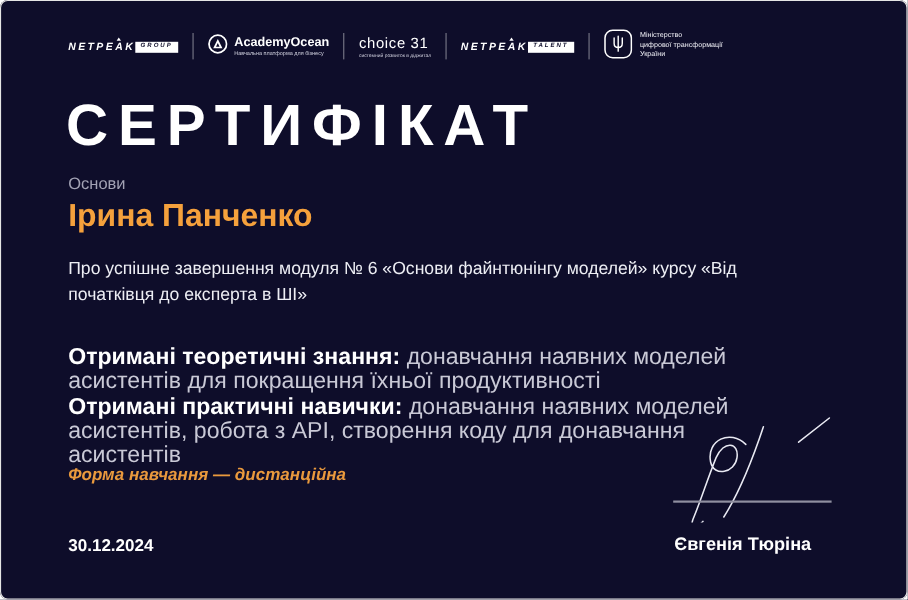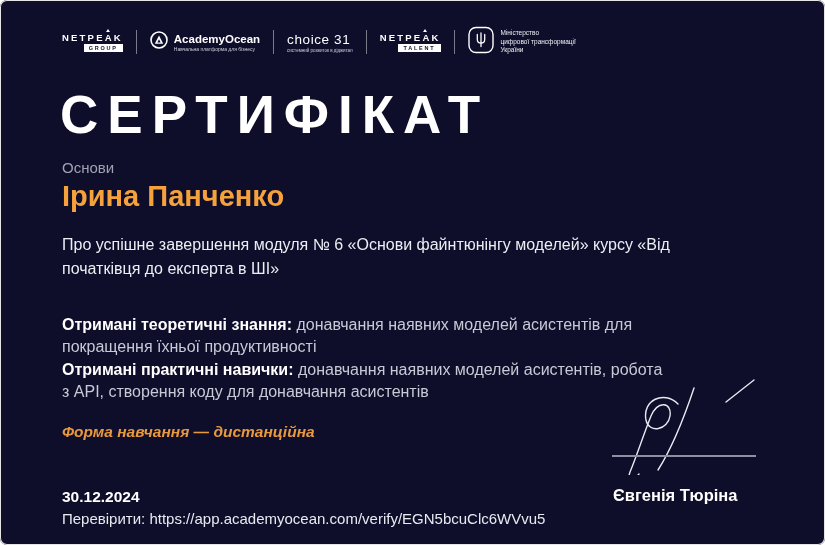--- a/index.html
+++ b/index.html
@@ -9,39 +9,39 @@
     background:#0E0D2A;
     border-radius:7px;
     overflow:hidden;
     font-family:"Liberation Sans", sans-serif;
     color:#fff;
     box-shadow:0 0 0 1px #e5e5e5 inset;
   }
   
   .logos{position:absolute;left:62px;top:23px;display:flex;align-items:center;gap:13px;height:38px;}
   .sep{width:1px;height:24px;background:rgba(255,255,255,.45);}
-  .np{display:flex;flex-direction:column;}
+  .np{display:flex;flex-direction:row;font-style:italic;}
   .np-word{font-size:9.5px;font-weight:700;letter-spacing:2.2px;color:#fff;white-space:nowrap;position:relative;}
   .np-a{position:relative;}
   .np-a::before{content:"";position:absolute;left:1px;top:-3px;border-left:2.5px solid transparent;border-right:2.5px solid transparent;border-bottom:3px solid #fff;}
   .np-badge{background:#fff;color:#12112E;font-size:5.5px;font-weight:700;letter-spacing:1.8px;padding:1.5px 5px 1px;width:max-content;margin:1px 0 0 auto;}
   .ao{display:flex;align-items:center;gap:6px;}
   .ao-name{font-size:11.5px;font-weight:800;color:#fff;white-space:nowrap;}
   .ao-tag{font-size:5px;color:#cfcfdd;margin-top:1px;white-space:nowrap;}
   .ch-name{font-size:13.5px;font-weight:400;color:#fff;letter-spacing:.6px;white-space:nowrap;}
   .ch-tag{font-size:4.5px;color:#cfcfdd;margin-top:1px;white-space:nowrap;}
   .min{display:flex;align-items:center;gap:7px;}
   .min-lines{display:flex;flex-direction:column;font-size:6.5px;line-height:8.5px;color:#f0f0f6;}
   
   .title{position:absolute;left:60px;top:84px;margin:0;font-size:53px;font-weight:600;letter-spacing:9px;color:#fff;white-space:nowrap;}
   .receives{position:absolute;left:62px;top:159px;font-size:15px;color:#A2A2B4;}
   .name{position:absolute;left:62px;top:180px;font-size:29px;font-weight:700;color:#F5A13C;}
   
   .course{position:absolute;left:62px;top:233px;width:645px;margin:0;font-size:16px;line-height:24px;color:#EDEEF4;}
-  .block{position:absolute;left:62px;width:610px;margin:0;font-size:16px;line-height:22px;color:#C9C9D6;}
+  .block{position:absolute;left:62px;width:610px;margin:0;font-size:21px;line-height:22px;color:#C9C9D6;}
   .block b{color:#fff;font-weight:700;}
   .block.k{top:314px;}
   .block.s{top:359px;}
   .orange{position:absolute;left:62px;top:419px;font-size:15.5px;font-weight:700;line-height:26px;color:#E9993D;font-style:italic;}
   
   .date{position:absolute;left:62px;top:488px;font-size:15.5px;font-weight:700;color:#fff;}
   .verify{position:absolute;left:62px;top:510px;font-size:15px;color:#E9EAF0;white-space:nowrap;}
   
   .sig-svg{position:absolute;left:598px;top:370px;}
   .sig-line{position:absolute;left:612px;top:455px;width:144px;height:1.5px;background:#8F8FA0;}
@@ -112,24 +112,20 @@
   <p class="block s">
     <b>Отримані практичні навички:</b>
     <span>донавчання наявних моделей асистентів, робота з API, створення коду для донавчання асистентів</span>
   </p>
 
   <div class="orange">
     <div>Форма навчання — дистанційна</div>
   </div>
 
   <div class="date">30.12.2024</div>
-  <div class="verify">
-    <span>Перевірити:</span>
-    <span>https://app.academyocean.com/verify/EGN5bcuClc6WVvu5</span>
-  </div>
 
   <svg class="sig-svg" width="175" height="105" viewBox="0 0 175 105">
     <g fill="none" stroke="#E8E9F2" stroke-width="1.4" stroke-linecap="round">
       <path d="M96 18 C 88 42, 74 78, 60 100"></path>
       <path d="M80 34 C 66 20, 44 30, 48 50 C 51 64, 70 60, 72 46 C 74 32, 60 30, 53 46 C 45 66, 38 88, 32 102 C 29 110, 34 112, 41 104"></path>
       <path d="M128 32 L 156 10"></path>
     </g>
   </svg>
   <div class="sig-line"></div>
   <div class="sig-name">Євгенія Тюріна</div>

